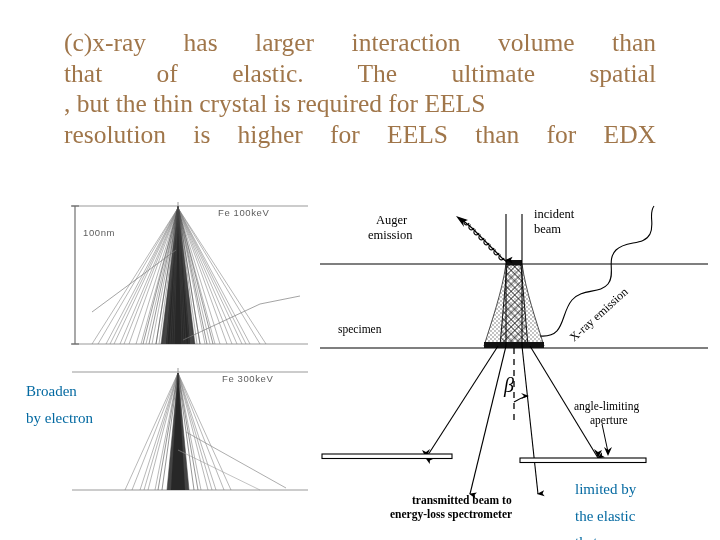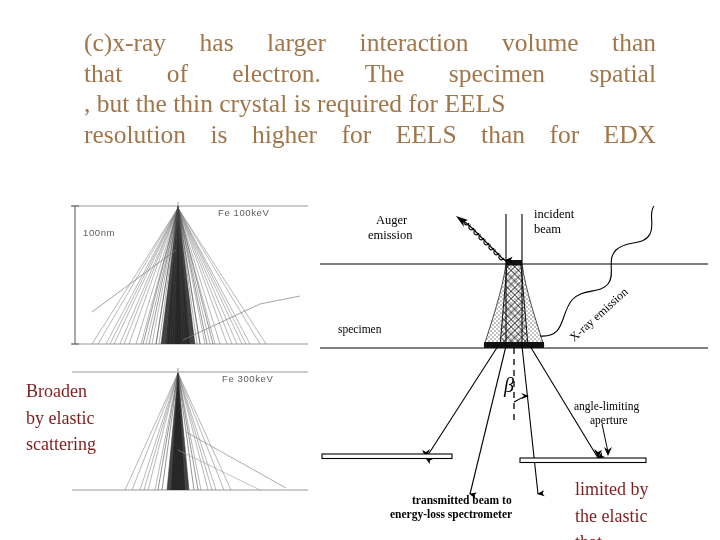--- a/index.html
+++ b/index.html
@@ -9,52 +9,52 @@
   #slide{position:absolute;left:0;top:0;width:720px;height:540px;background:#fff;}
 
   
   #title-block{
     position:absolute;left:64px;top:28px;width:592px;
     color:#a0764a;
     font-family:"Liberation Serif", serif;
     font-size:25.5px;line-height:30.5px;
     text-align:justify;
   }
-  #title-block .tline{display:block;text-align:justify;text-align-last:justify;white-space:nowrap;margin-left:20px;}
+  #title-block .tline{display:block;text-align:justify;text-align-last:justify;white-space:nowrap;}
   #title-block .tline.last{text-align-last:left;}
 
   
   .figpane{position:absolute;}
 
   
   #mc-figure{left:28px;top:192px;width:290px;height:300px;}
   #mc-figure svg{display:block;}
 
   
   #schematic-figure{left:316px;top:196px;width:396px;height:330px;}
   #schematic-figure svg{display:block;}
 
   
   .overlay-note{
-    position:absolute;color:#7f1d1d;
+    position:absolute;color:#0369a1;
     font-family:"Liberation Serif", serif;
-    font-size:18px;line-height:26.5px;
+    font-size:15px;line-height:26.5px;
     white-space:nowrap;
   }
   #note-broaden{left:26px;top:378px;}
   #note-limited{left:575px;top:476px;}
 </style>
 </head>
 <body>
 
 <div id="slide">
 
   <div id="title-block">
     <span class="tline">(c)x-ray has larger interaction volume than</span>
-    <span class="tline">that of electron. The specimen spatial</span>
+    <span class="tline">that of elastic. The ultimate spatial</span>
     <span class="tline last">, but the  thin crystal is required for EELS</span>
     <span class="tline">resolution is higher for EELS than for EDX</span>
   </div>
 
   <div class="figpane" id="mc-figure">
     <svg width="290" height="300" viewBox="0 0 290 300" xmlns="http://www.w3.org/2000/svg">
       <defs>
         <clipPath id="clipTop">
             <rect x="0" y="10" width="290" height="146"></rect>
           </clipPath>
@@ -280,22 +280,21 @@
       <text x="258" y="214" font-family="Liberation Serif, serif" font-size="11.5" fill="#000">angle-limiting</text>
       <text x="274" y="228" font-family="Liberation Serif, serif" font-size="11.5" fill="#000">aperture</text>
 
       <text x="96" y="308" font-family="Liberation Serif, serif" font-size="11.5" fill="#000" font-weight="bold">transmitted beam to</text>
       <text x="74" y="322" font-family="Liberation Serif, serif" font-size="11.5" fill="#000" font-weight="bold">energy-loss  spectrometer</text>
     </svg>
   </div>
 
   <div class="overlay-note" id="note-broaden">
     <div>Broaden</div>
-    <div>by elastic</div>
-    <div>scattering</div>
+    <div>by electron</div>
   </div>
 
   <div class="overlay-note" id="note-limited">
     <div>limited by</div>
     <div>the elastic</div>
     <div>that</div>
   </div>
 
 </div>
 

